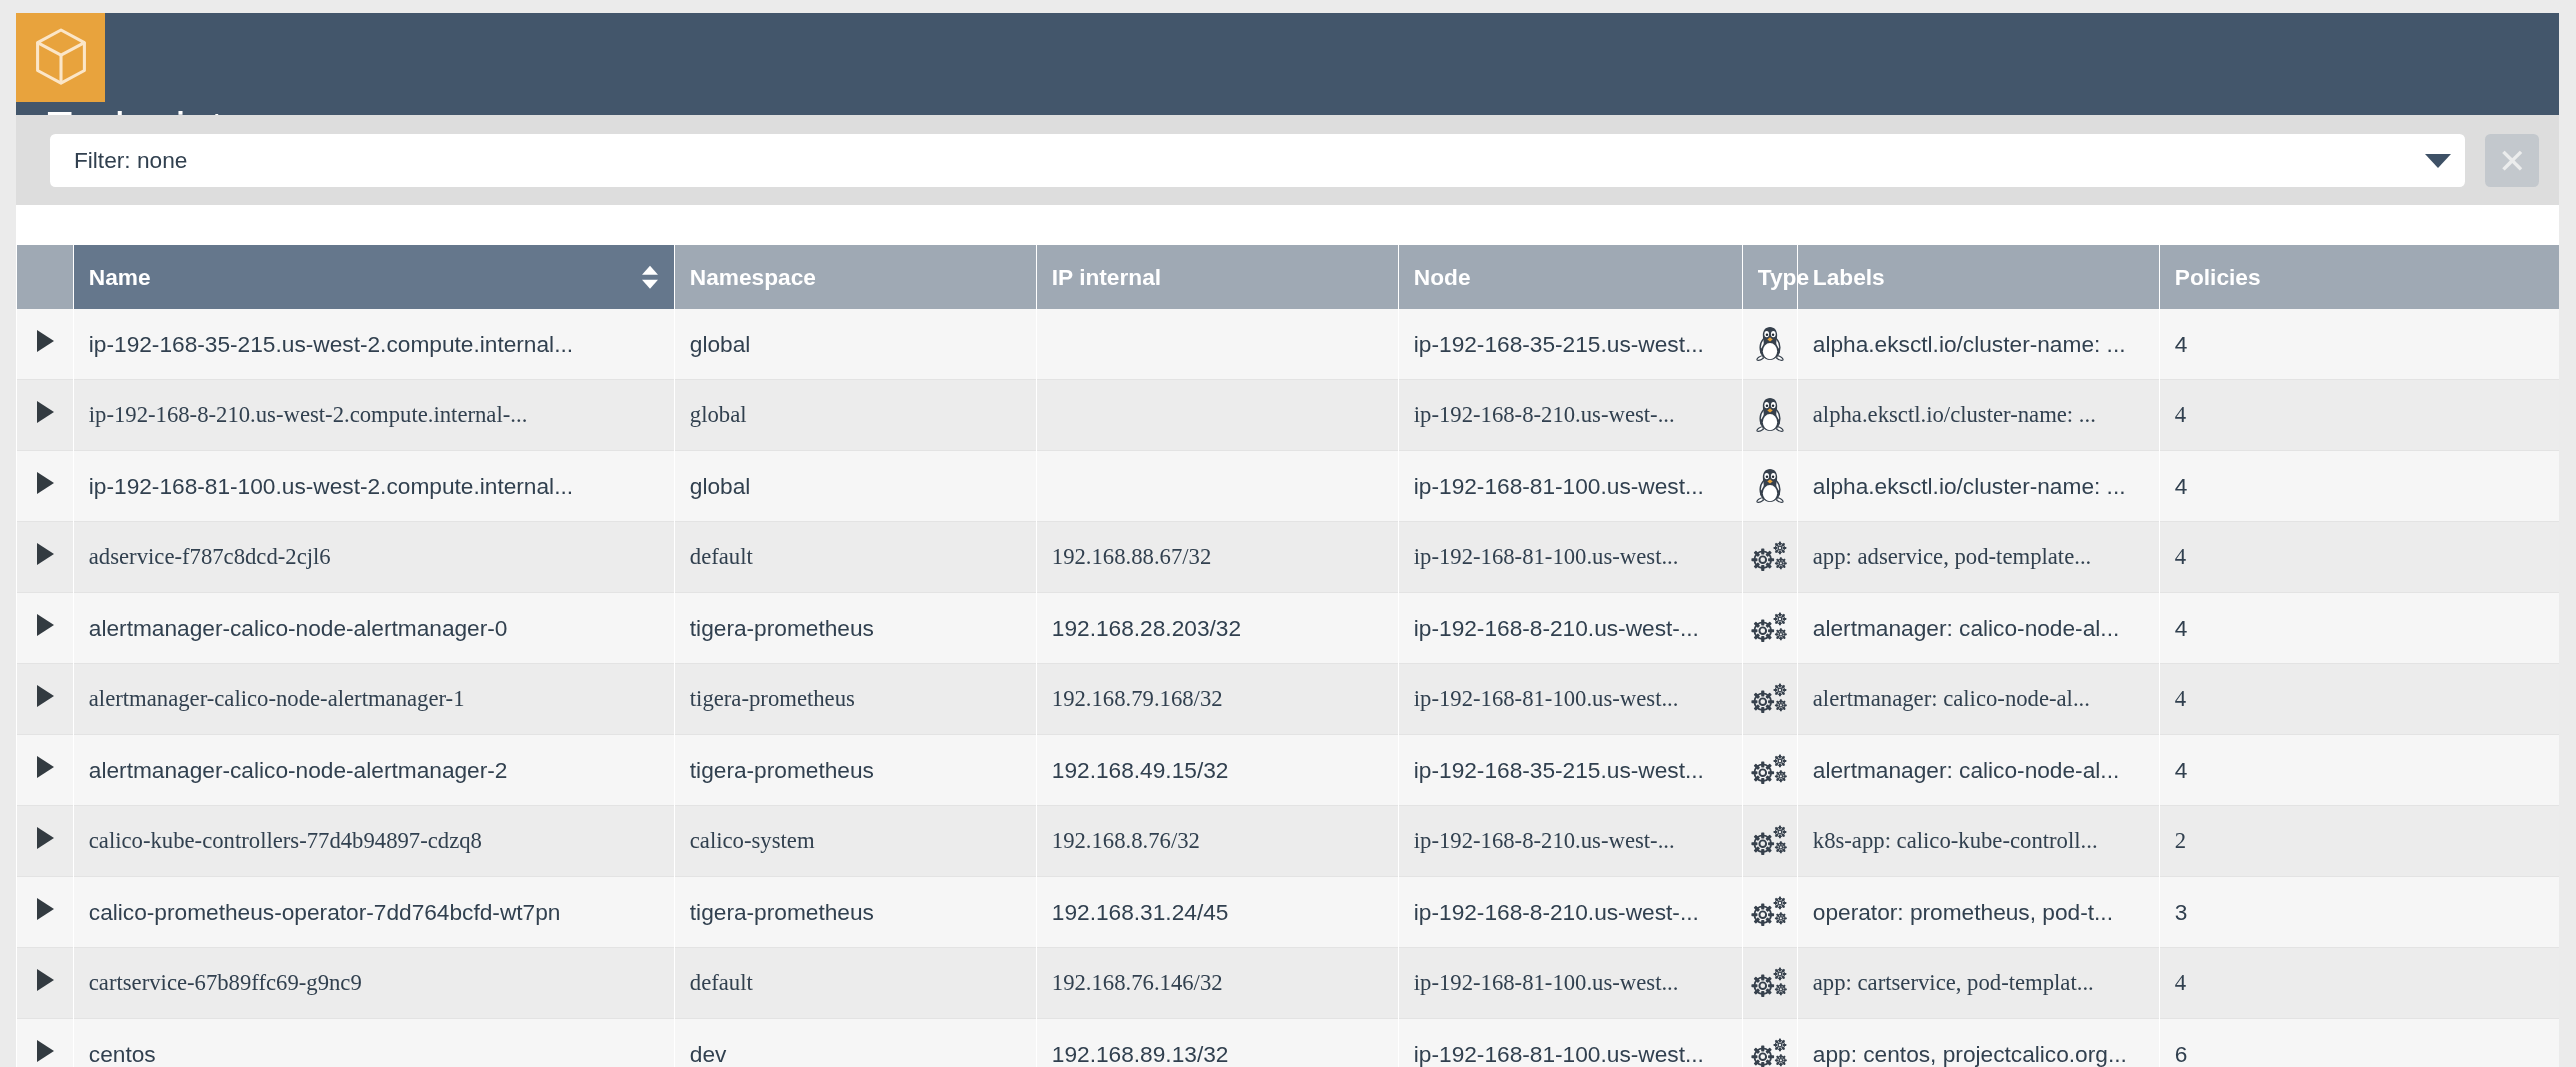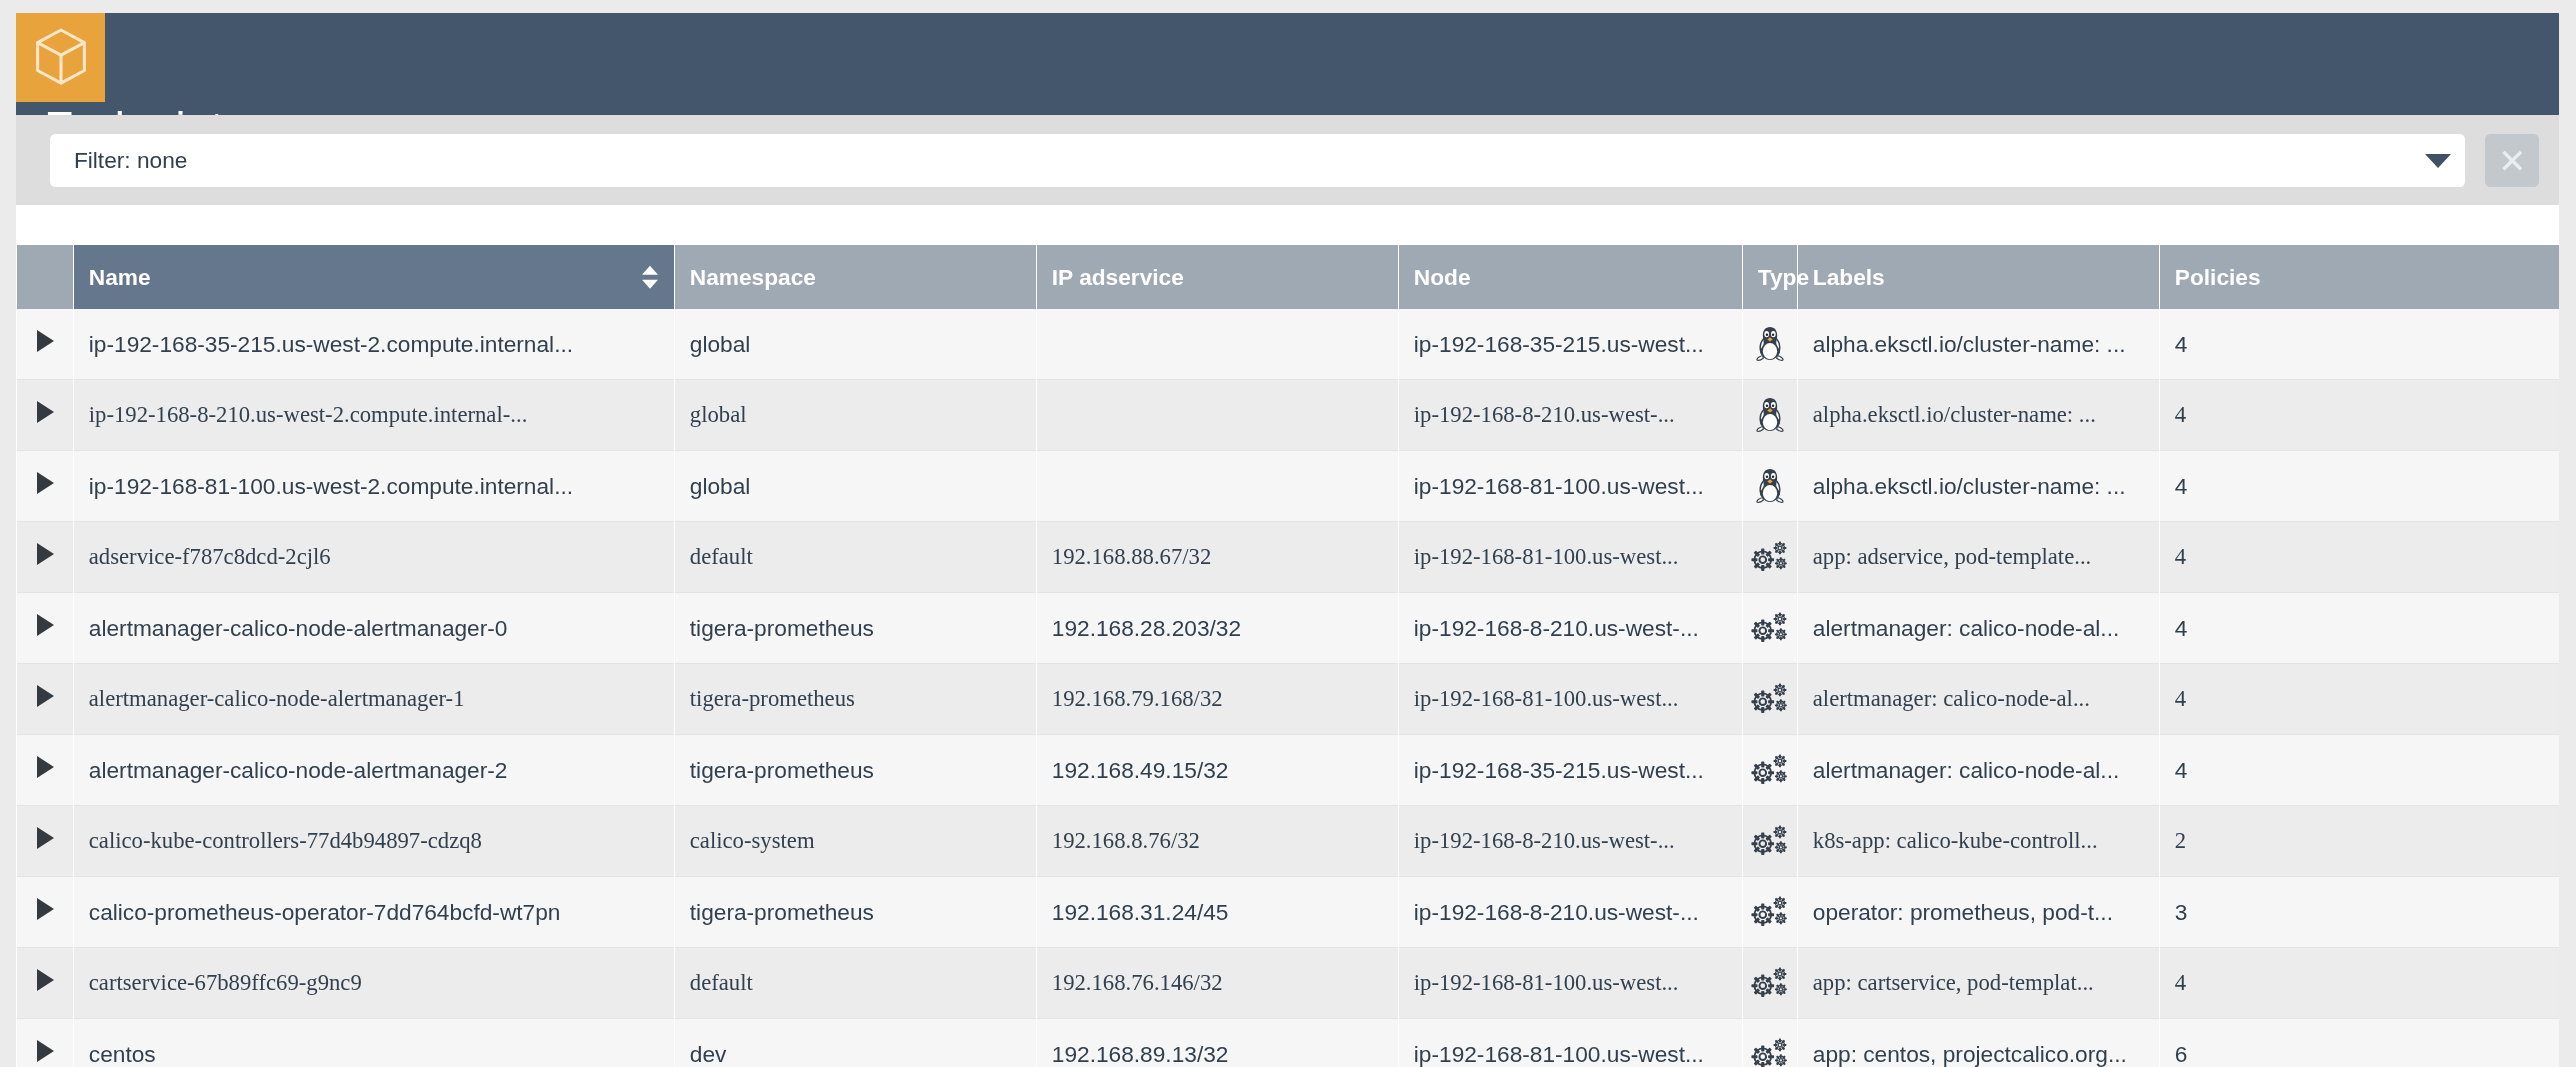--- a/index.html
+++ b/index.html
@@ -214,21 +214,21 @@
       <tr>
         <th class="col-expand"></th>
         <th class="sorted">
           <span>Name</span>
           <span class="sort-arrows">
             <i class="up"></i>
               <i class="down"></i>
           </span>
         </th>
         <th>Namespace</th>
-        <th>IP adservice</th>
+        <th>IP internal</th>
         <th>Node</th>
         <th>Type</th>
         <th>Labels</th>
         <th>Policies</th>
       </tr>
     </thead>
     <tbody id="tbody">
         <tr class="odd">
           <td class="col-expand"><span class="expand-tri"></span></td>
           <td>ip-192-168-35-215.us-west-2.compute.internal...</td>

